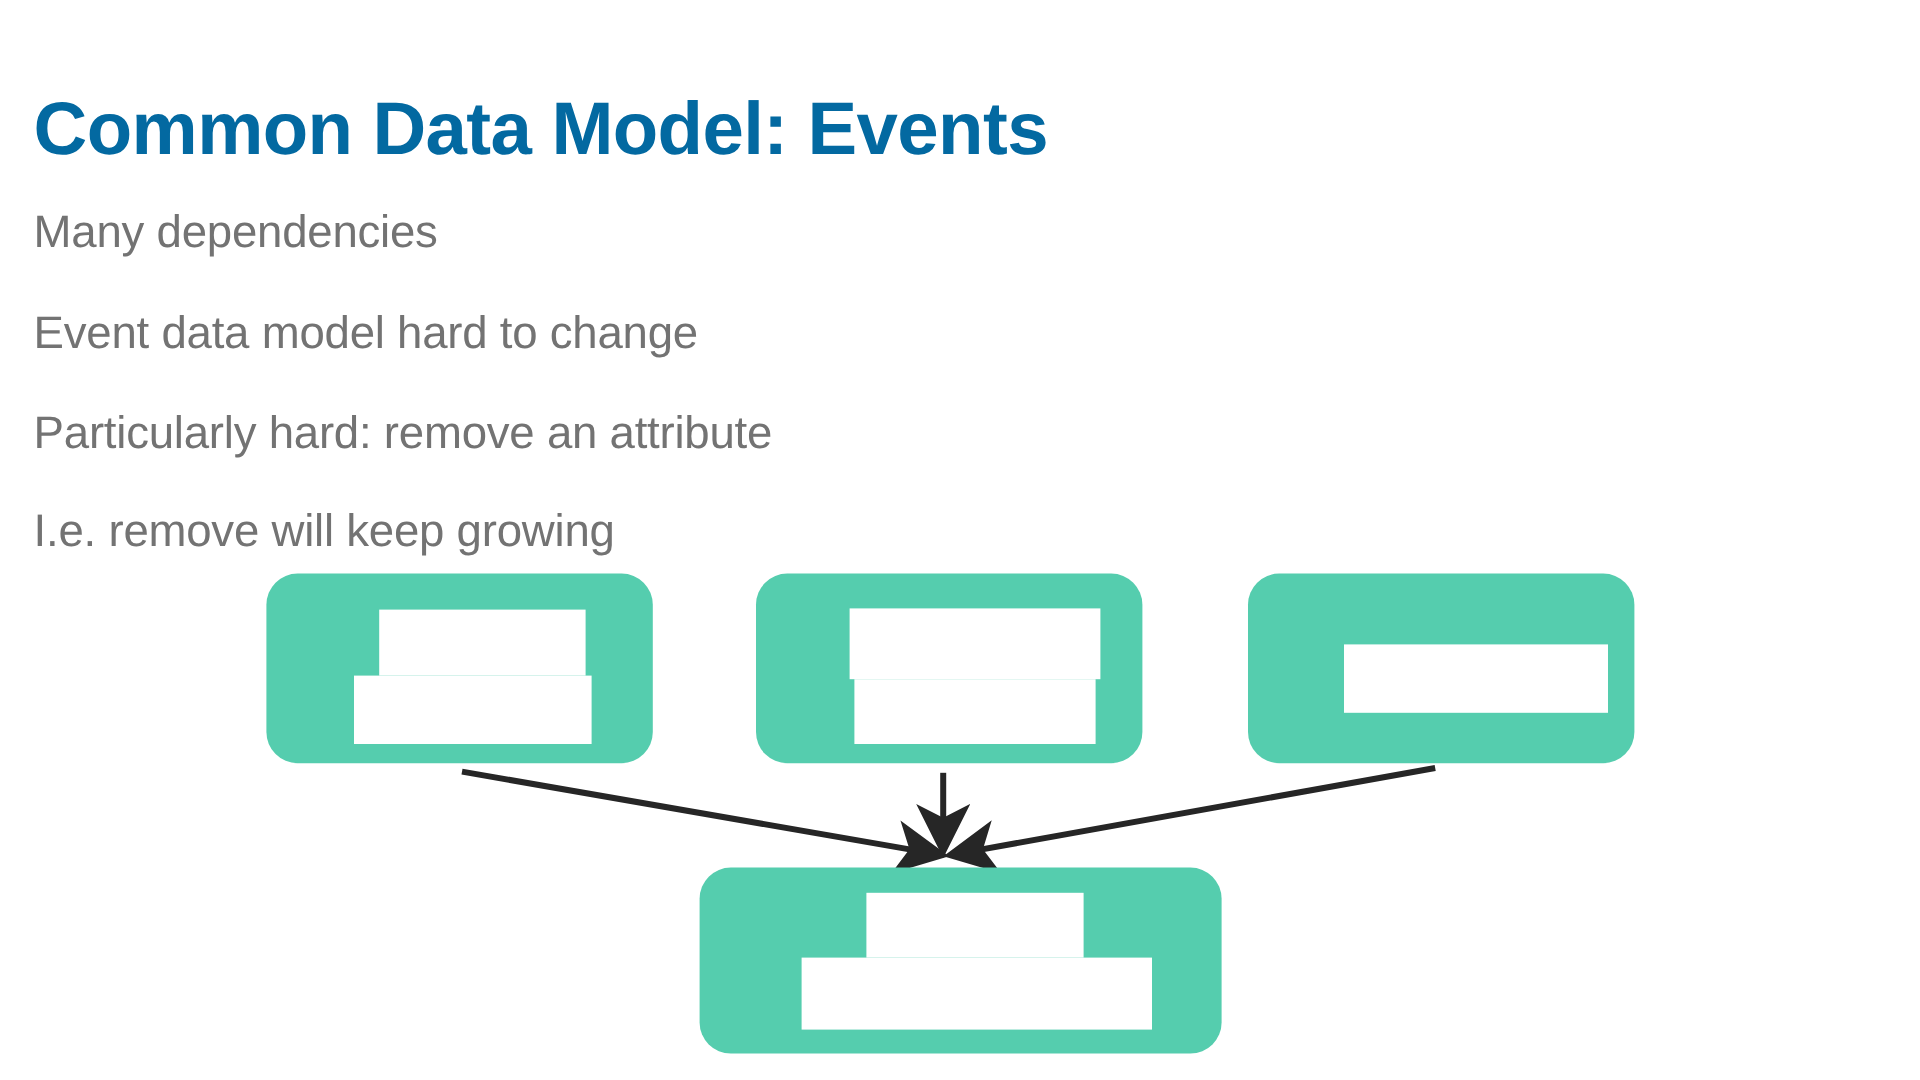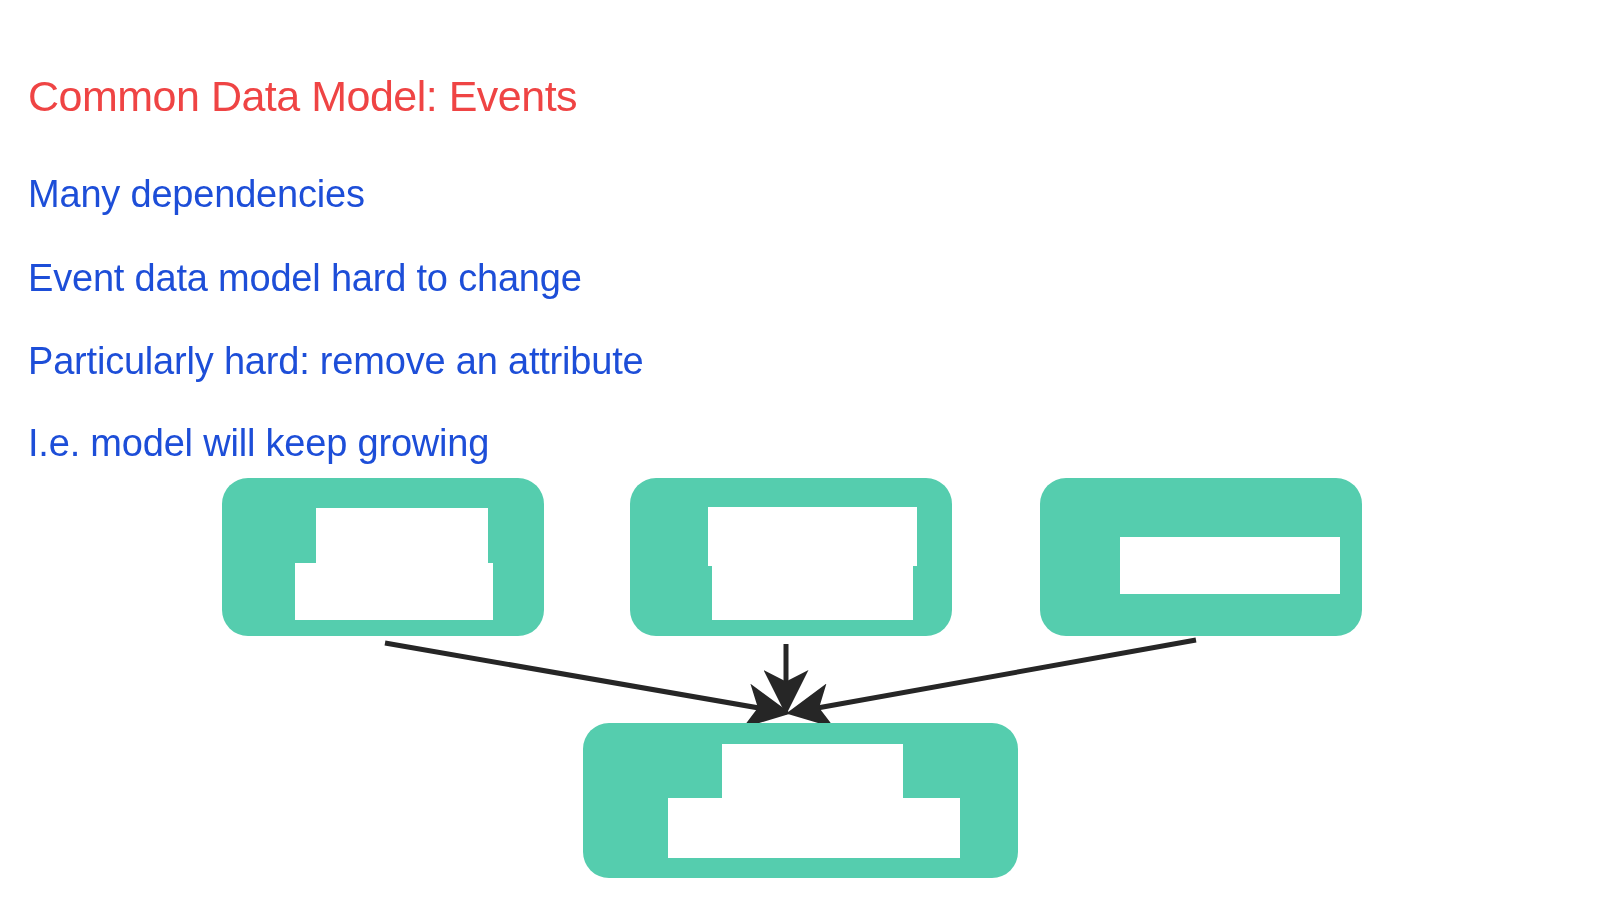--- a/index.html
+++ b/index.html
@@ -19,34 +19,34 @@
   .slide {
     position: absolute;
     inset: 0;
     background: #ffffff;
   }
 
   .slide-title {
     position: absolute;
     left: 28px;
     top: 72px;
-    font-size: 43px;
-    font-weight: 400;
+    font-size: 62px;
+    font-weight: 700;
     letter-spacing: -0.5px;
-    color: #ef4444;
+    color: #0369a1;
     white-space: nowrap;
   }
 
   .bullet {
     position: absolute;
     left: 28px;
     font-size: 38px;
     font-weight: 400;
     letter-spacing: -0.2px;
-    color: #1d4ed8;
+    color: #737373;
     white-space: nowrap;
   }
   .bullet-0 { top: 173px; }
   .bullet-1 { top: 257px; }
   .bullet-2 { top: 340px; }
   .bullet-3 { top: 422px; }
 
   
   .diagram {
     position: absolute;
@@ -98,21 +98,21 @@
 </head>
 <body>
 
 <div class="slide">
 
   <div class="slide-title">Common Data Model: Events</div>
 
   <div class="bullet bullet-0">Many dependencies</div>
   <div class="bullet bullet-2">Particularly hard: remove an attribute</div>
   <div class="bullet bullet-1">Event data model hard to change</div>
-  <div class="bullet bullet-3">I.e. model will keep growing</div>
+  <div class="bullet bullet-3">I.e. remove will keep growing</div>
 
   <div class="diagram">
 
     <svg class="edges" viewBox="0 0 1600 900">
       <defs>
         <marker id="arrowhead" markerWidth="9" markerHeight="9" refX="7.2" refY="4.5" orient="auto" markerUnits="strokeWidth">
           <path d="M0,0 L9,4.5 L0,9 L2.3,4.5 Z" fill="#262626"></path>
         </marker>
       </defs>
       <line x1="385" y1="643" x2="782" y2="712" stroke="#262626" stroke-width="5" marker-end="url(#arrowhead)"></line>

